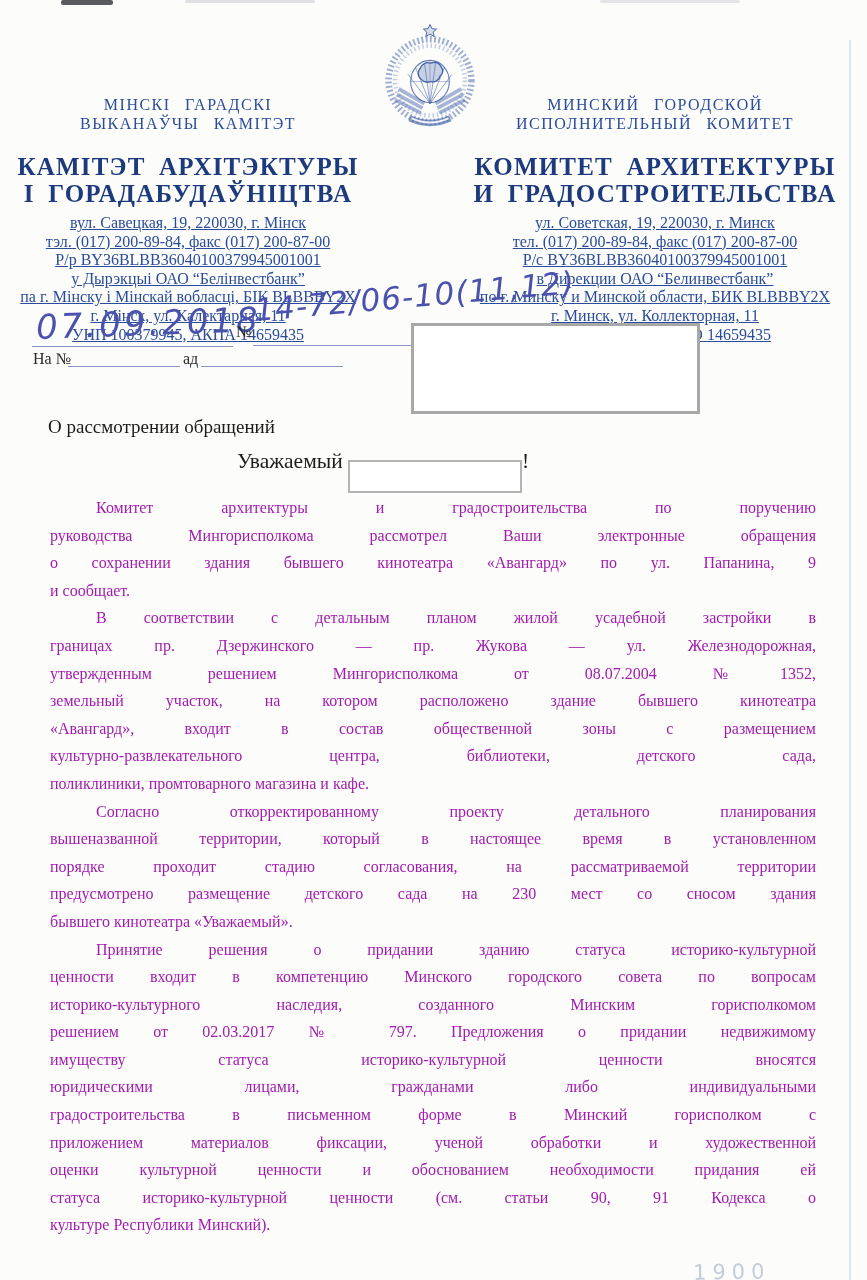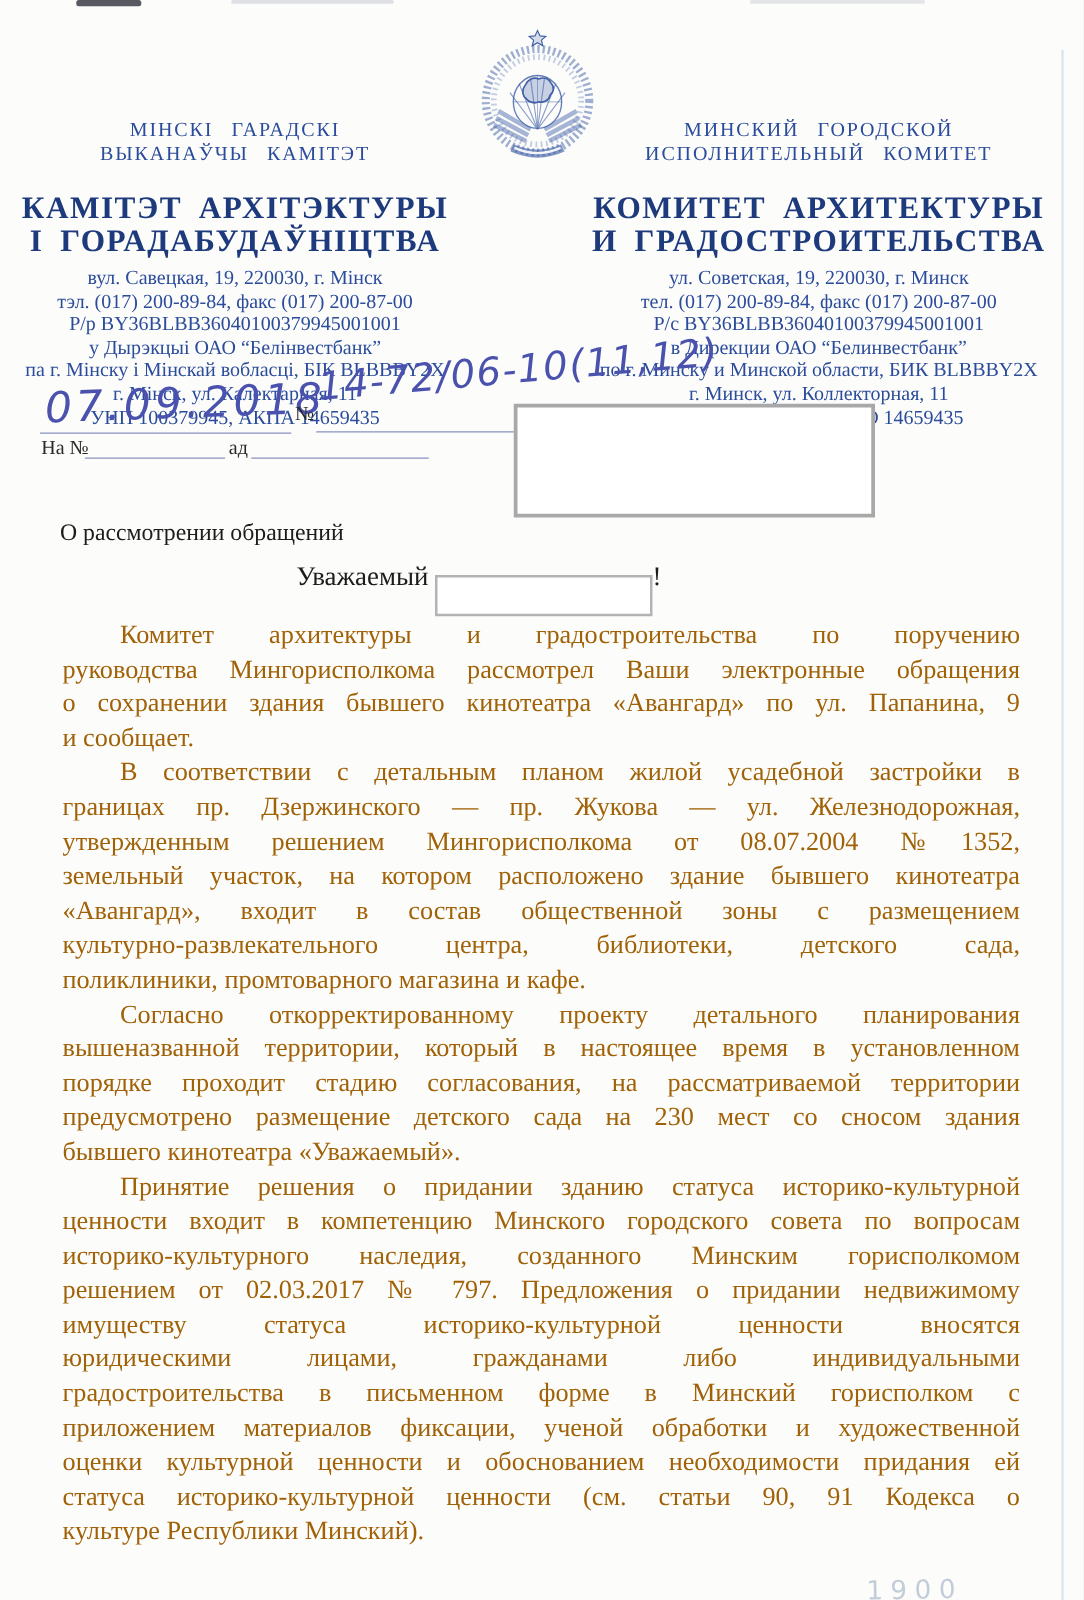--- a/index.html
+++ b/index.html
@@ -10,37 +10,37 @@
   }
   
   .smudge{position:absolute;border-radius:2px;}
   .scanline{position:absolute;width:2px;background:#d9e7ee;}
   
   .hdr-col{position:absolute;text-align:center;color:#2b4c9b;}
   .org-line{font-size:16px;letter-spacing:1.5px;word-spacing:9px;line-height:19px;}
   .hdr-title{font-size:25px;font-weight:bold;letter-spacing:1.2px;word-spacing:6px;
     line-height:27px;color:#1d3a7d;margin-top:20px;}
   .addr{font-size:16px;line-height:18.6px;margin-top:7px;}
-  .addr div{white-space:nowrap;}
+  .addr div{white-space:nowrap;text-decoration:underline;}
   
   .emblem{position:absolute;left:384px;top:22px;width:92px;height:108px;}
   
   .hand{position:absolute;color:#4a52ae;font-style:italic;
     font-family:"DejaVu Sans",sans-serif;font-weight:300;white-space:nowrap;}
   .hw-date{left:36px;top:303px;font-size:34px;letter-spacing:3px;transform:rotate(-2deg);}
   .hw-num{left:256px;top:292px;font-size:31px;letter-spacing:1px;transform:rotate(-5deg);transform-origin:left bottom;}
   .refline{position:absolute;height:0;border-top:1.6px solid #8891c2;}
   .plabel{position:absolute;font-size:16px;color:#2a2a2a;white-space:nowrap;}
   .redact{position:absolute;background:#ffffff;}
   .box-big{left:411px;top:323px;width:283px;height:85px;border:3px solid #a8a8a8;}
   .box-name{left:348px;top:460px;width:170px;height:29px;border:2px solid #b3b3b3;}
   
   .subject{position:absolute;left:48px;top:416px;font-size:19px;}
   .salut{position:absolute;top:449px;font-size:21.5px;}
-  .body{position:absolute;left:50px;top:494px;width:766px;font-size:21px;color:#a16207;}
+  .body{position:absolute;left:50px;top:494px;width:766px;font-size:16px;color:#a21caf;}
   .bline{height:27.6px;line-height:27.6px;text-align:justify;text-align-last:justify;white-space:normal;}
   .bline.indent{padding-left:46px;}
   .bline.last{text-align-last:left;}
   .bleed{position:absolute;left:693px;top:1260px;font-size:21px;color:#c3cdd9;
     letter-spacing:6px;transform:rotate(-1deg);font-family:"DejaVu Sans",sans-serif;}
 </style>
 </head>
 <body>
 
 <div class="page">

